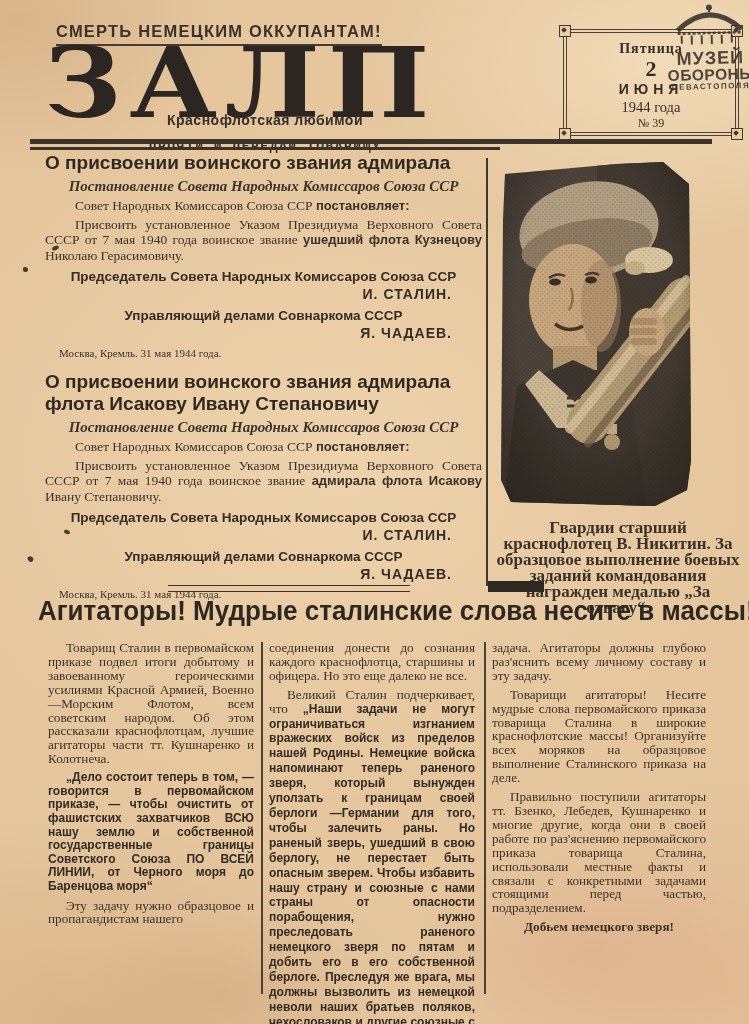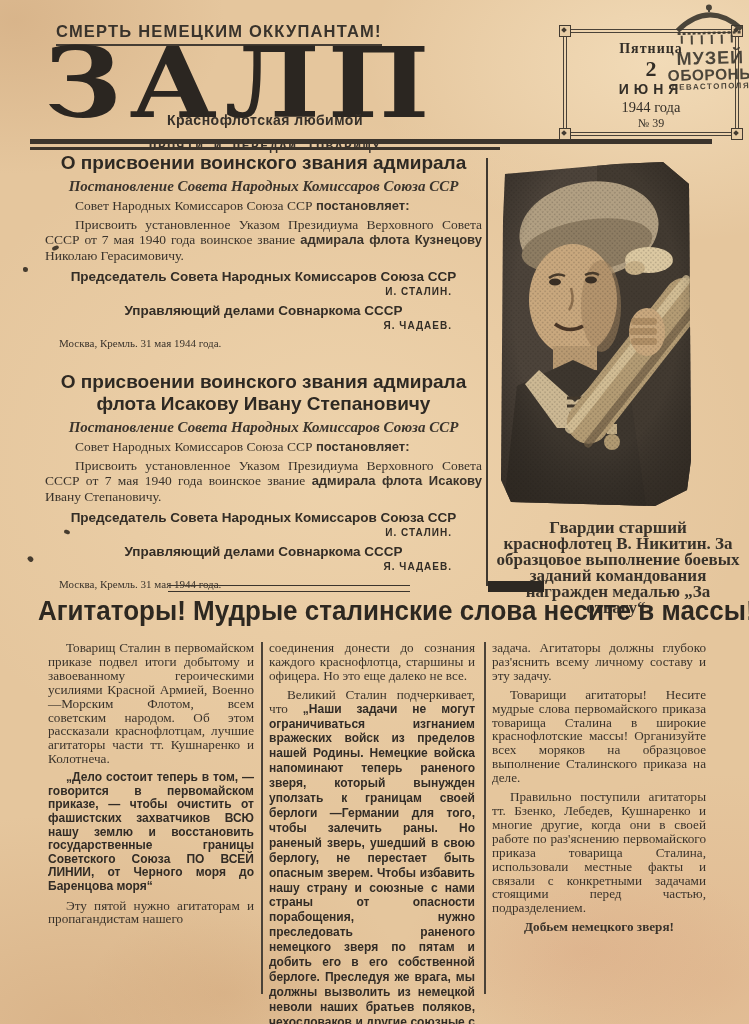--- a/index.html
+++ b/index.html
@@ -62,34 +62,34 @@
   }
   .stamp .l1{font-size:18px;letter-spacing:1px;line-height:17px;}
   .stamp .l2{font-size:15.5px;letter-spacing:.5px;line-height:15px;}
   .stamp .l3{font-size:8px;letter-spacing:1.5px;line-height:10px;}
   
   .decree{position:absolute;left:45px;width:437px;}
   .d1{top:152px;}
   .d2{top:371px;}
   .dec-title{
     font-family:"Liberation Sans",sans-serif;font-weight:bold;
-    font-size:19px;line-height:22px;text-align:center;color:#2e2923;
+    font-size:19px;line-height:22px;color:#2e2923;
   }
   .dec-sub{
     font-style:italic;font-weight:bold;font-size:15px;text-align:center;
     margin-top:4px;color:#3b342c;
   }
   .dec-p{font-size:13.5px;line-height:15.5px;text-align:justify;margin:3px 0 0 0;text-indent:30px;}
   .bold-sans{font-family:"Liberation Sans",sans-serif;font-weight:bold;font-size:13px;}
   .sig-title{
     font-family:"Liberation Sans",sans-serif;font-weight:bold;font-size:13.5px;
     text-align:center;margin-top:6px;color:#332d26;
   }
   .sig-name{
-    font-family:"Liberation Sans",sans-serif;font-weight:bold;font-size:10px;
+    font-family:"Liberation Sans",sans-serif;font-weight:bold;font-size:14px;
     text-align:right;padding-right:30px;margin-top:2px;letter-spacing:1px;color:#332d26;
   }
   .dateline{font-size:11px;margin-top:6px;text-indent:14px;}
   
   .vrule-photo{position:absolute;left:486px;top:158px;width:2px;height:428px;background:#3f382f;}
   .photo{position:absolute;left:497px;top:160px;width:200px;height:352px;margin:0;}
   .caption{
     position:absolute;left:494px;top:520px;width:248px;
     font-size:17px;line-height:16px;text-align:center;color:#38322a;font-weight:bold;
   }
@@ -166,21 +166,21 @@
     <div class="l2">ОБОРОНЫ</div>
     <div class="l3">СЕВАСТОПОЛЯ</div>
   </div>
 
   <section class="decree d1">
     <div class="dec-title">
       <div>О присвоении воинского звания адмирала</div>
     </div>
     <div class="dec-sub">Постановление Совета Народных Комиссаров Союза ССР</div>
     <p class="dec-p"><span>Совет Народных Комиссаров Союза ССР</span> <span class="bold-sans">постановляет:</span></p>
-    <p class="dec-p"><span>Присвоить установленное Указом Президиума Верховного Совета СССР от 7 мая 1940 года воинское звание</span> <span class="bold-sans">адмирала флота Кузнецову</span> <span>Николаю Герасимовичу.</span></p>
+    <p class="dec-p"><span>Присвоить установленное Указом Президиума Верховного Совета СССР от 7 мая 1940 года воинское звание</span> <span class="bold-sans">ушедший флота Кузнецову</span> <span>Николаю Герасимовичу.</span></p>
     <div class="sig-title">Председатель Совета Народных Комиссаров Союза ССР</div>
     <div class="sig-name">И. СТАЛИН.</div>
     <div class="sig-title">Управляющий делами  Совнаркома СССР</div>
     <div class="sig-name">Я. ЧАДАЕВ.</div>
     <div class="dateline">Москва, Кремль. 31 мая 1944 года.</div>
   </section>
 
   <section class="decree d2">
     <div class="dec-title">
       <div>О присвоении воинского звания адмирала</div>
@@ -261,22 +261,22 @@
     </svg>
   </figure>
   <figcaption class="caption">Гвардии старший краснофлотец В. Никитин. За образцовое выполнение боевых заданий командования награжден медалью „За отвагу“.</figcaption>
   <div class="marker-rect"></div>
 
   <div class="divider-double"></div>
   <h2 class="agit-headline">Агитаторы!  Мудрые сталинские слова несите в массы!</h2>
 
   <div class="col col1">
     <p>Товарищ Сталин в первомайском приказе подвел итоги добытому и завоеванному героическими усилиями Красной Армией, Военно—Морским Флотом, всем советским народом. Об этом рассказали краснофлотцам, лучшие агитаторы части тт. Кушнаренко и Колотнеча.</p>
-    <p class="bq">„Дело состоит теперь в том, — говорится в первомайском приказе, — чтобы очистить от фашистских захватчиков ВСЮ нашу землю и восстановить государственные границы Советского Союза ПО ВСЕЙ ЛИНИИ, от Черного моря до Баренцова моря“</p>
-    <p>Эту пятой нужно агитаторам и пропагандистам нашего</p>
+    <p class="bq">„Дело состоит теперь в том, — говорится в первомайском приказе, — чтобы очистить от фашистских захватчиков ВСЮ нашу землю и собственной государственные границы Советского Союза ПО ВСЕЙ ЛИНИИ, от Черного моря до Баренцова моря“</p>
+    <p>Эту задачу нужно образцовое и пропагандистам нашего</p>
   </div>
 
   <div class="col col2">
     <p class="cont">соединения донести до сознания каждого краснофлотца, старшины и офицера. Но это еще далеко не все.</p>
     <p><span>Великий Сталин подчеркивает, что</span> <span class="q-b">„Наши задачи не могут ограничиваться изгнанием вражеских войск из пределов нашей Родины. Немецкие войска напоминают теперь раненого зверя, который вынужден уползать к границам своей берлоги —Германии для того, чтобы залечить раны. Но раненый зверь, ушедший в свою берлогу, не перестает быть опасным зверем. Чтобы избавить нашу страну и союзные с нами страны от опасности порабощения, нужно преследовать раненого немецкого зверя по пятам и добить его в его собственной берлоге. Преследуя же врага, мы должны вызволить из немецкой неволи наших братьев поляков, чехословаков и другие союзные с нами народы Западной Европы, находящиеся под пятой гитлеровской Германии.“</span></p>
   </div>
 
   <div class="col col3">
     <p class="cont">задача. Агитаторы должны глубоко раз'яснить всему личному составу и эту задачу.</p>
     <p>Товарищи агитаторы! Несите мудрые слова первомайского приказа товарища Сталина в широкие краснофлотские массы! Организуйте всех моряков на образцовое выполнение Сталинского приказа на деле.</p>

